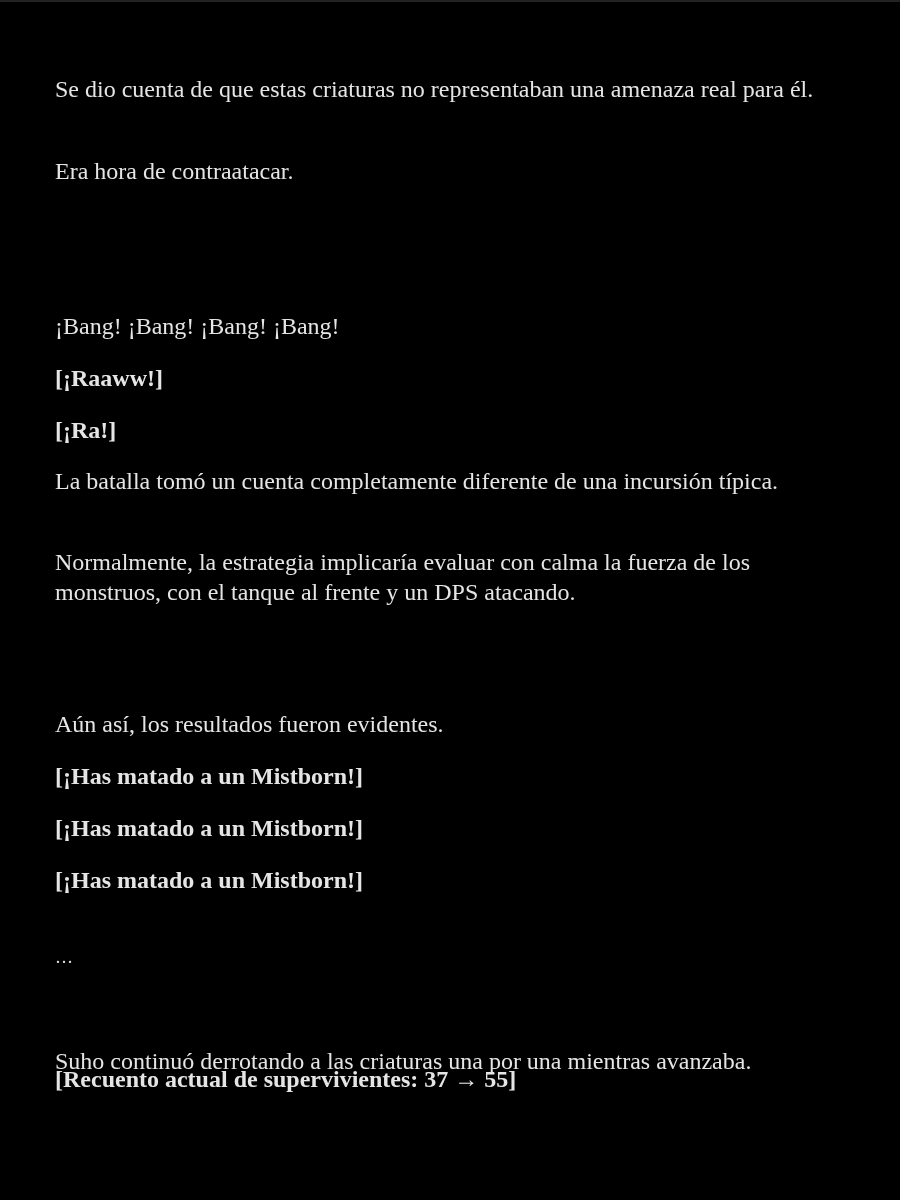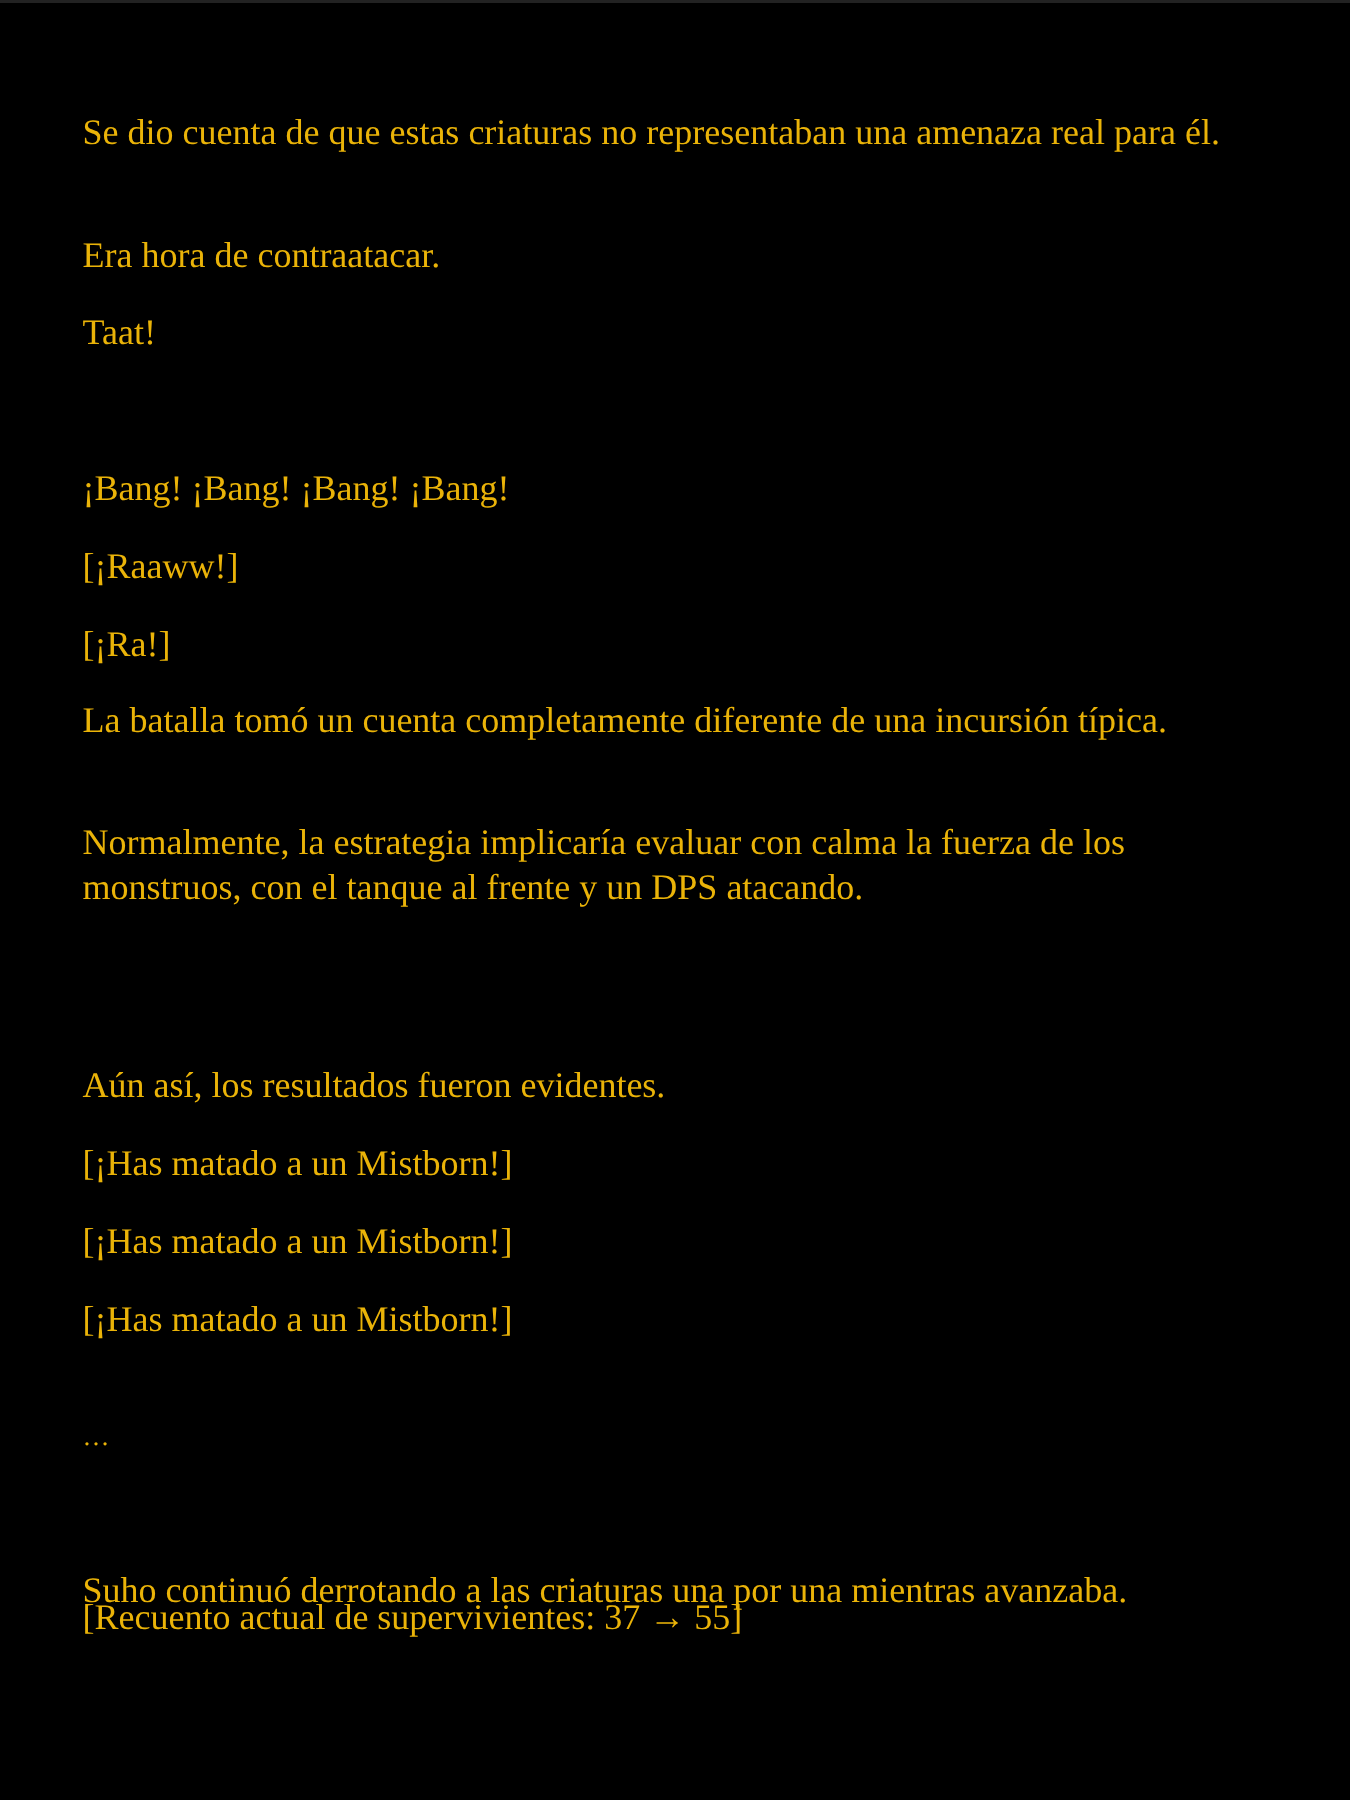--- a/index.html
+++ b/index.html
@@ -1,28 +1,27 @@
 <!DOCTYPE html>
 <html><head>
 <meta charset="utf-8">
 <style>
   html, body { margin:0; padding:0; }
   body { width:900px; height:1200px; background:#000; overflow:hidden; border-top:2px solid #222; box-sizing:border-box; }
-  .page { position:relative; width:900px; height:916px; color:#eab308;
+  .page { position:relative; width:900px; height:916px; color:#e5e5e5;
     font-family:"Liberation Serif","DejaVu Serif",serif; font-size:24px; line-height:30px; }
   .p { position:absolute; left:55px; width:800px; margin:0; }
-  .b { font-weight:normal; }
+  .b { font-weight:bold; }
 </style>
 </head>
 <body>
 
 <div class="page">
   <p class="p" style="top:72px">Se dio cuenta de que estas criaturas no representaban una amenaza real para él.</p>
   <p class="p" style="top:154px">Era hora de contraatacar.</p>
-  <p class="p" style="top:205px">Taat!</p>
   <p class="p" style="top:309px">¡Bang! ¡Bang! ¡Bang! ¡Bang!</p>
   <p class="p b" style="top:361px">[¡Raaww!]</p>
   <p class="p b" style="top:413px">[¡Ra!]</p>
   <p class="p" style="top:464px">La batalla tomó un cuenta completamente diferente de una incursión típica.</p>
   <p class="p" style="top:545px">Normalmente, la estrategia implicaría evaluar con calma la fuerza de los monstruos, con el tanque al frente y un DPS atacando.</p>
   <p class="p" style="top:707px">Aún así, los resultados fueron evidentes.</p>
   <p class="p b" style="top:759px">[¡Has matado a un Mistborn!]</p>
   <p class="p b" style="top:811px">[¡Has matado a un Mistborn!]</p>
   <p class="p b" style="top:863px">[¡Has matado a un Mistborn!]</p>
   <p class="p" style="top:940px;font-size:18px">…</p>

